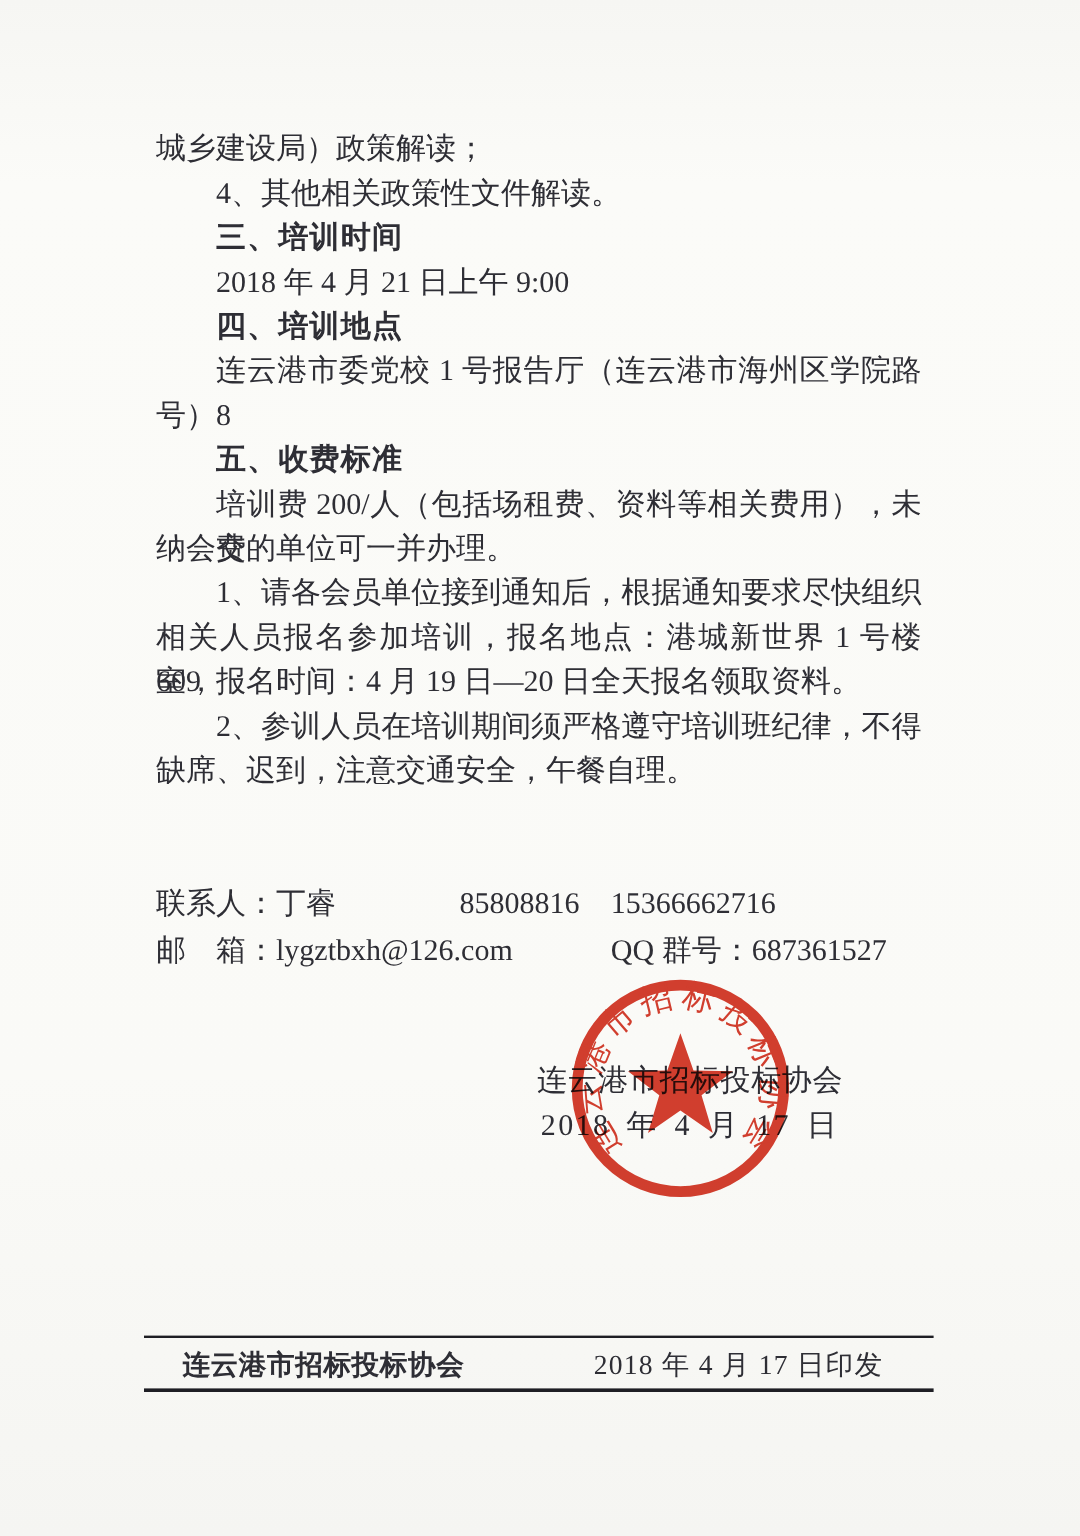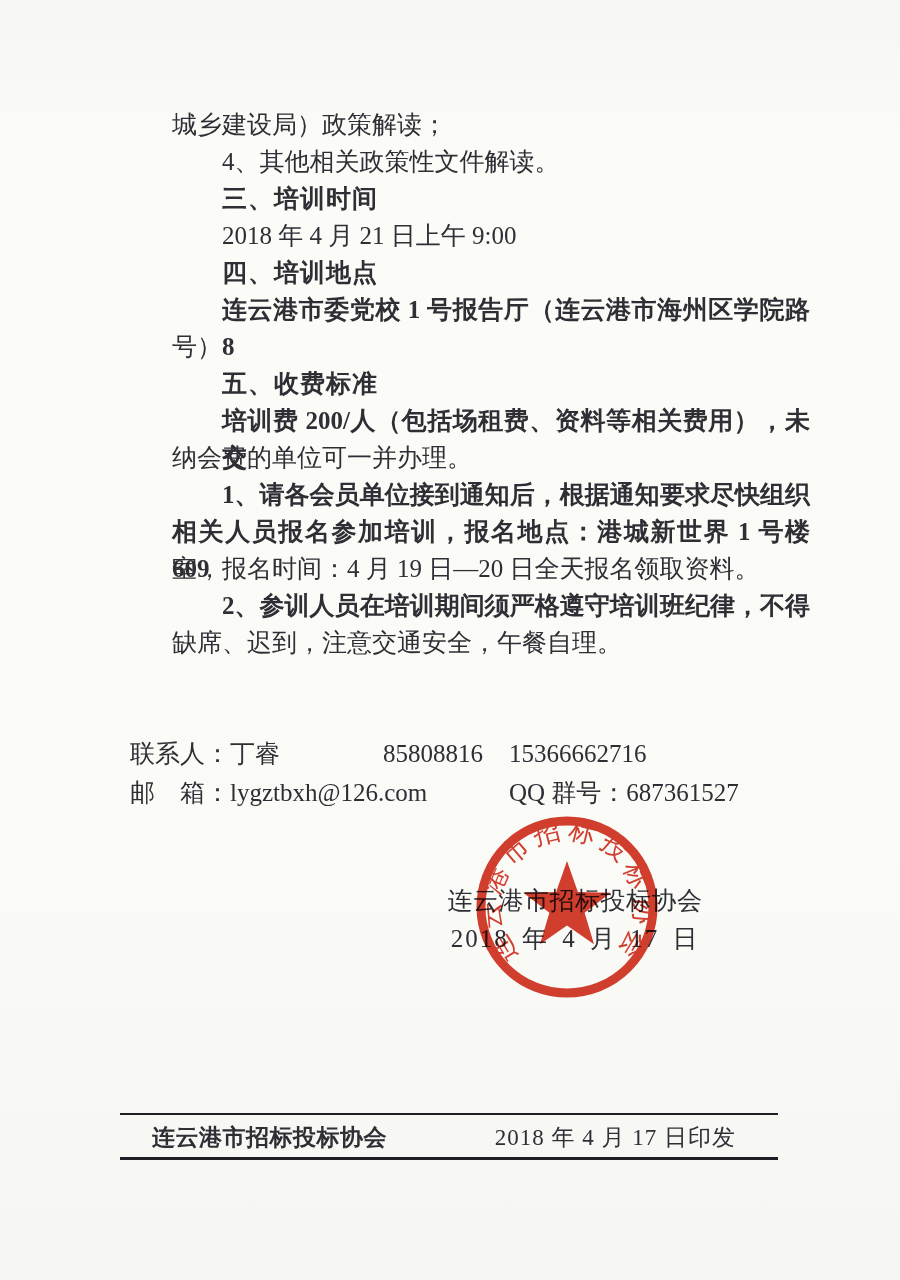--- a/index.html
+++ b/index.html
@@ -22,38 +22,36 @@
     color: var(--ink);
   }
   
   .doc-body {
     position: absolute;
     left: 130px;
     top: 106px;
     width: 638px;
     font-size: 25px;
     color: var(--ink);
-    margin-left: 42px;
   }
   .ln {
     height: 37px;
     line-height: 37px;
     white-space: nowrap;
   }
   .ln.indent { padding-left: 50px; }
   .ln.head {
     font-family: "Liberation Sans", "DejaVu Sans", sans-serif;
     font-weight: bold;
     letter-spacing: 1px;
   }
   .ln.stretch {
     white-space: normal;
     text-align: justify;
     text-align-last: justify;
-    font-weight: bold;
   }
   
   .contact {
     position: absolute;
     left: 130px;
     top: 734px;
     width: 640px;
     font-size: 25px;
     font-family: Liberation Serif, serif;
   }

